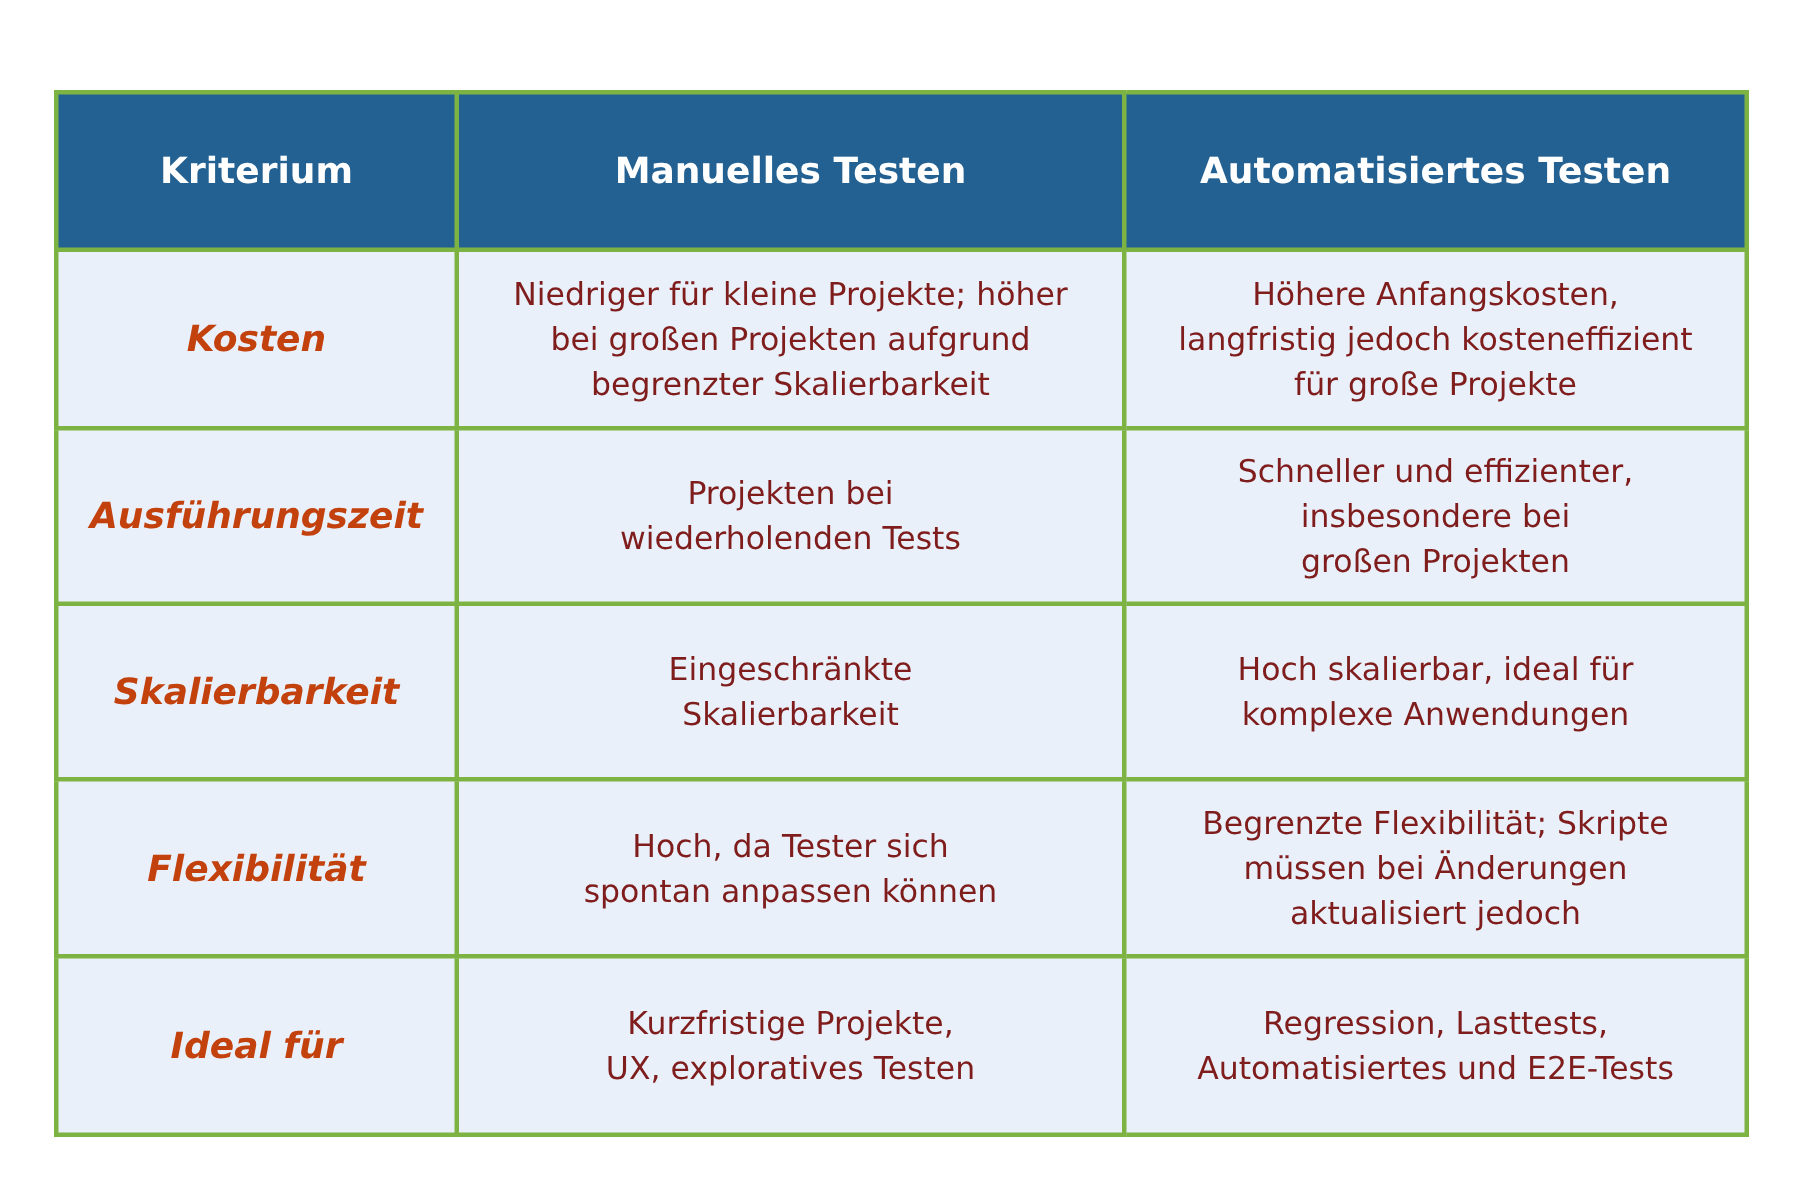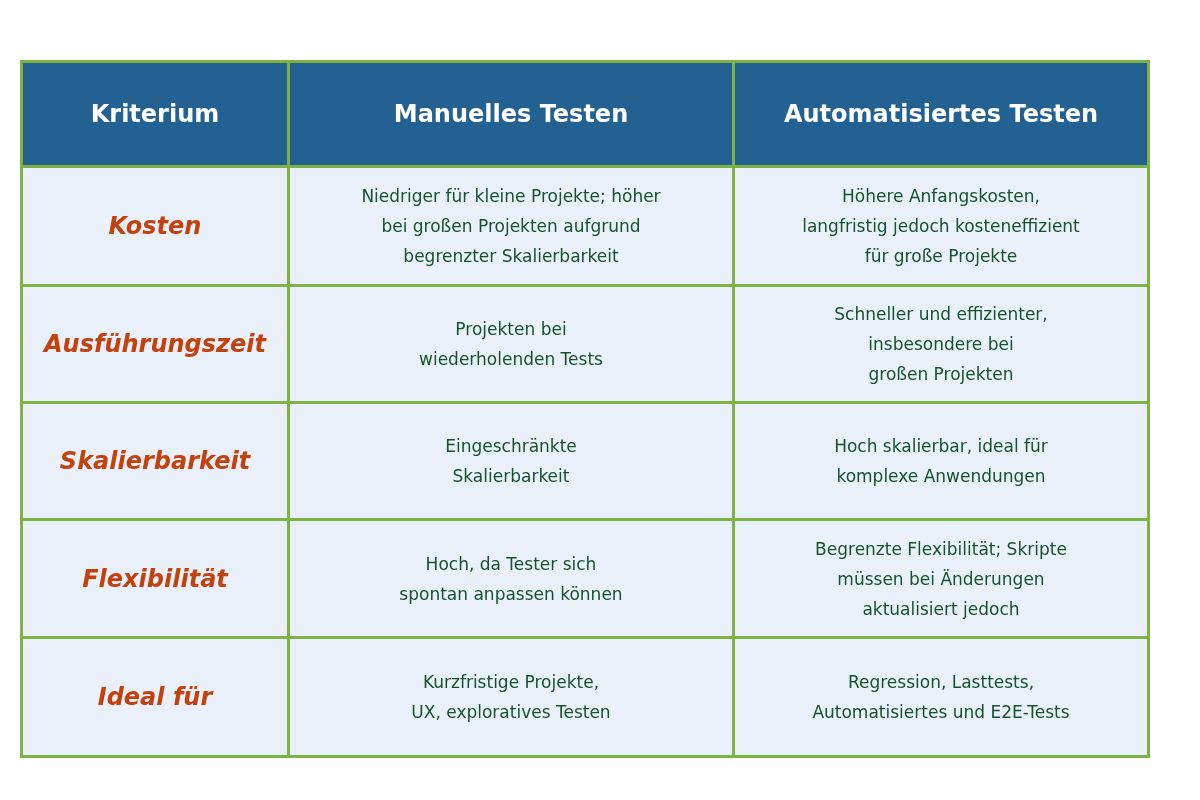--- a/index.html
+++ b/index.html
@@ -1,33 +1,33 @@
 <!DOCTYPE html>
 <html><head>
   <meta charset="utf-8">
   <style>
     html, body { margin: 0; padding: 0; }
     body {
       width: 1200px; height: 800px; background: #ffffff; position: relative; overflow: hidden;
       font-family: "DejaVu Sans", "Liberation Sans", sans-serif;
     }
     .table {
-      position: absolute; left: 20px; top: 60px; width: 1127px; height: 533px;
+      position: absolute; left: 36px; top: 60px; width: 1127px; height: 533px;
       border-collapse: collapse; table-layout: fixed;
     }
     .table th, .table td {
       border: 3px solid #7cb342;
       text-align: center; vertical-align: middle; padding: 0 8px;
     }
     .table th {
       background: #236192; color: #ffffff; font-weight: bold; font-size: 24px;
       height: 102px;
     }
     .table td {
-      background: #eaf0fa; color: #14532d; font-size: 17px; line-height: 30px;
+      background: #eaf0fa; color: #7f1d1d; font-size: 21px; line-height: 30px;
     }
     .table td.crit { font-weight: bold; font-size: 24px; color: #c2410c; font-style: italic; }
     .line { display: block; white-space: nowrap; }
   </style>
 </head>
 <body>
 
 <table class="table">
   <colgroup>
     <col style="width:267px">

